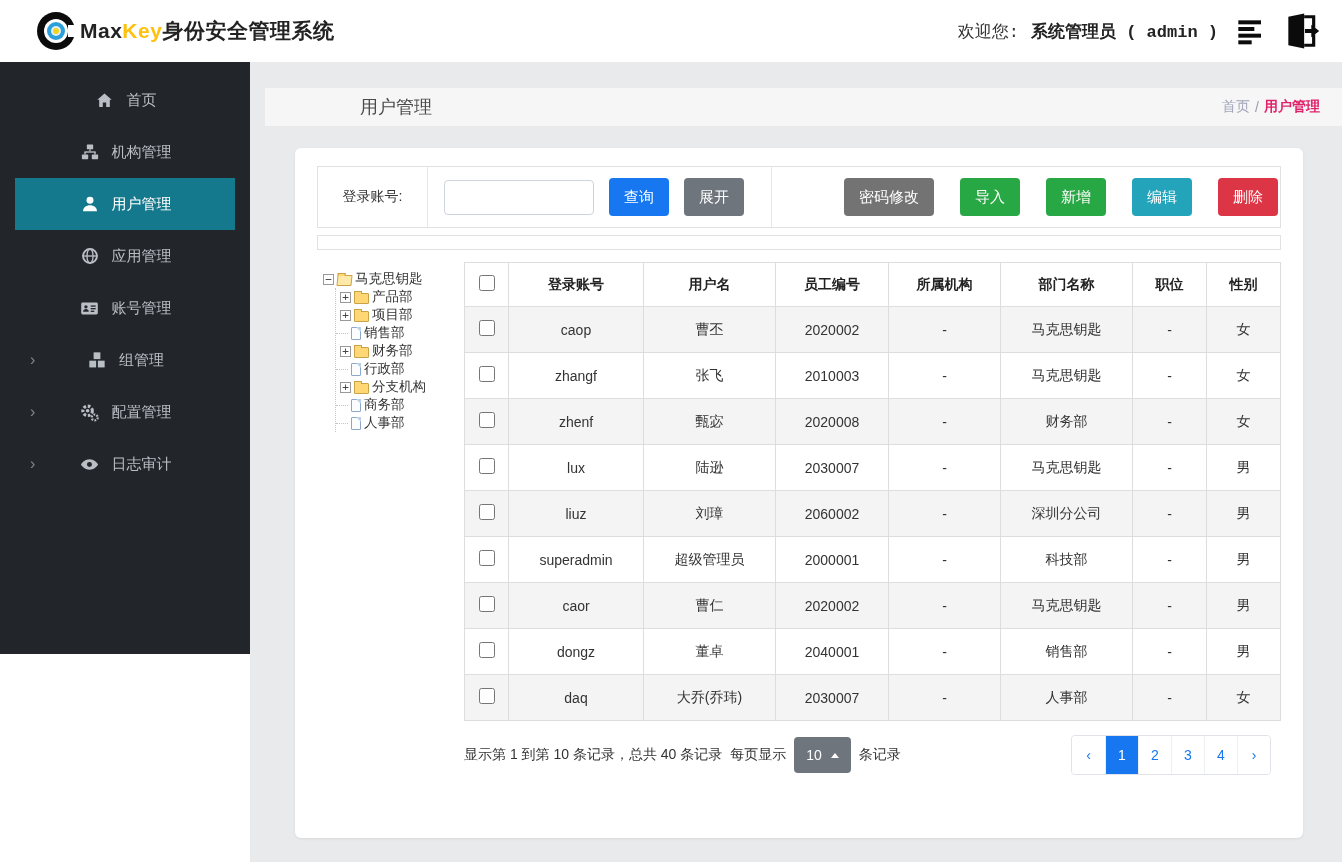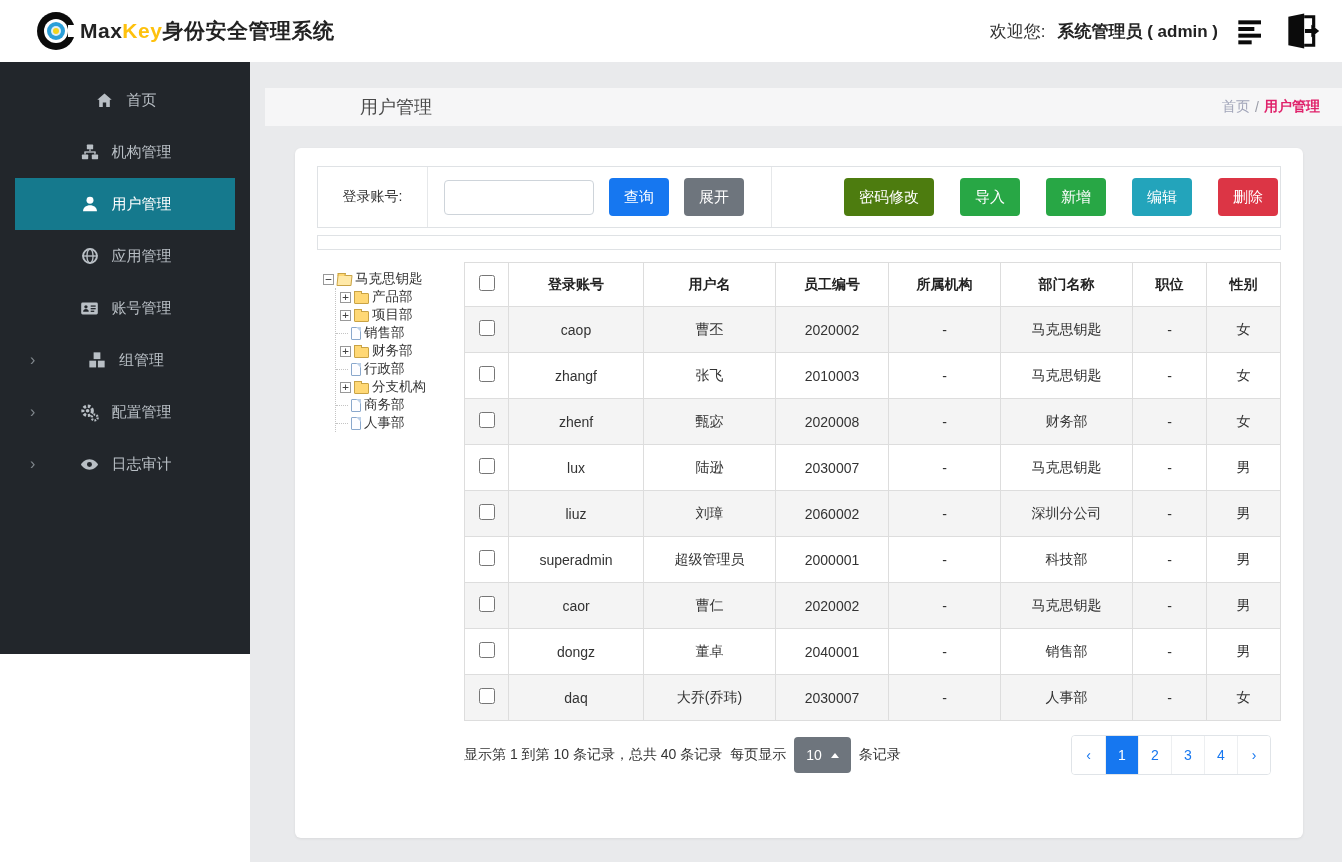--- a/index.html
+++ b/index.html
@@ -13,21 +13,21 @@
   .logo { display:flex; align-items:center; gap:4px; }
   .logo-mark { position:relative; width:40px; height:40px; flex:none; }
   .lm-outer { position:absolute; inset:1px; border-radius:50%; background:#0b0b0b; }
   .lm-notch { position:absolute; right:-1px; top:14px; width:9px; height:12px; background:#fff; }
   .lm-white { position:absolute; inset:8px; border-radius:50%; background:#fff; }
   .lm-blue  { position:absolute; inset:11px; border-radius:50%; background:#2b9fd9; }
   .lm-ring  { position:absolute; inset:15px; border-radius:50%; background:#ddeef8; }
   .lm-yellow{ position:absolute; inset:17px; border-radius:50%; background:#f2d41f; }
   .logo-title { font-size:21px; font-weight:bold; letter-spacing:.5px; color:#222; }
   .logo-title .t-key { color:#fec10d; }
-  .header-right { display:flex; align-items:center; gap:12px; }
+  .header-right { display:flex; align-items:center; gap:12px;font-family:Liberation Mono, monospace; }
   .welcome-label { font-size:17px; color:#333; }
   .welcome-user { font-size:17px; font-weight:bold; color:#222; margin-right:6px; }
   .hdr-icon { display:flex; align-items:center; cursor:pointer; color:#0b0b0b; }
 
   
   .sidebar { position:absolute; top:62px; left:0; width:250px; height:592px; background:#22262b; padding-top:12px; }
   .nav-item { position:relative; height:52px; margin:0 15px; display:flex; align-items:center;
     justify-content:center; gap:11px; color:#b9bfc5; font-size:15px; cursor:pointer; }
   .nav-item.active { background:#15798d; color:#fff; }
   .nav-item .nicon { display:flex; align-items:center; justify-content:center; width:22px; }
@@ -51,21 +51,21 @@
   .search-label-cell { width:110px; display:flex; align-items:center; justify-content:center;
     border-right:1px solid #e6e8ea; font-size:14px; color:#333;text-align:right; }
   .search-mid-cell { display:flex; align-items:center; gap:15px; padding:0 16px;
     border-right:1px solid #e6e8ea; width:344px; }
   .search-input { width:150px; height:35px; border:1px solid #ced4da; border-radius:4px;
     padding:0 8px; font-size:14px; font-family:inherit; outline:none; }
   .btn { display:inline-flex; align-items:center; justify-content:center; border:none; border-radius:4px;
     color:#fff; font-size:15px; padding:0 15px; height:38px; cursor:pointer; font-family:inherit; white-space:nowrap; }
   .btn-primary { background:#1677f0; }
   .btn-secondary { background:#6e757d; }
-  .btn-warning { background:#4d7c0f; }
+  .btn-warning { background:#737373; }
   .btn-success { background:#28a745; }
   .btn-info { background:#23a4bb; }
   .btn-danger { background:#dc3545; }
   .search-actions { flex:1; display:flex; align-items:center; gap:26px; padding-left:72px; }
 
   .search-extra { border:1px solid #dfe2e5; height:15px; margin-top:7px; }
 
   
   .content-row { display:flex; margin-top:12px; align-items:flex-start; }
   .tree-panel { width:148px; padding:8px 0 0 6px; font-size:13.5px; color:#333; }

